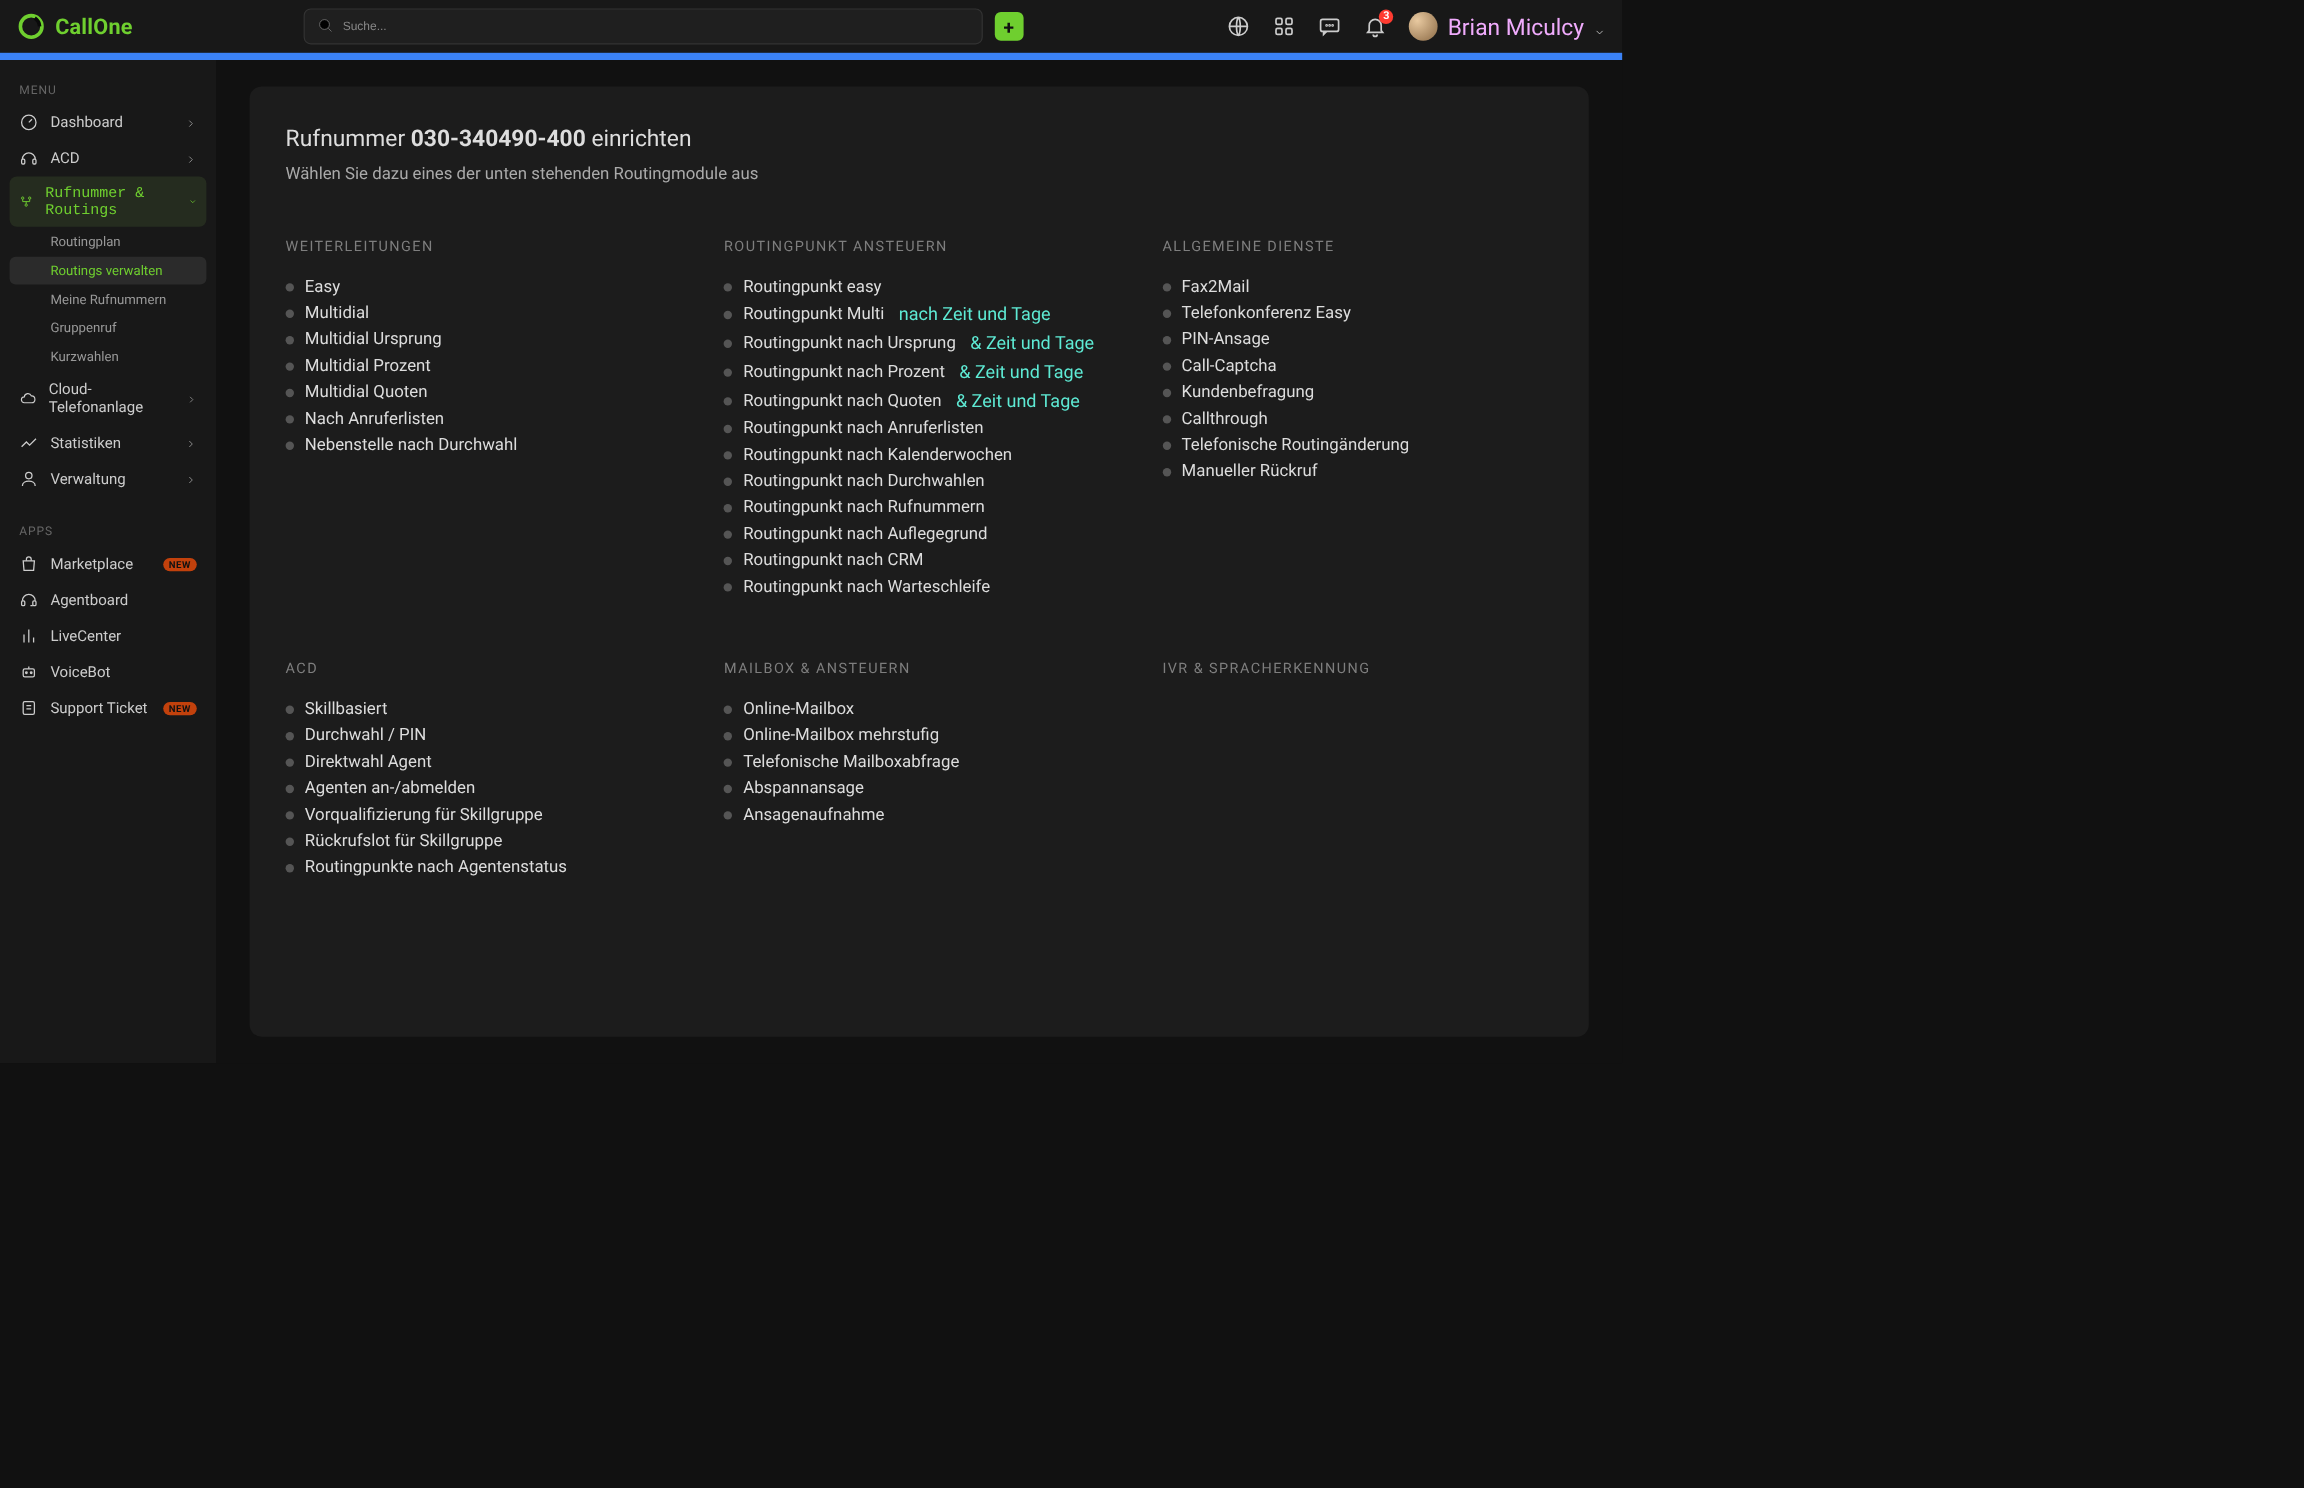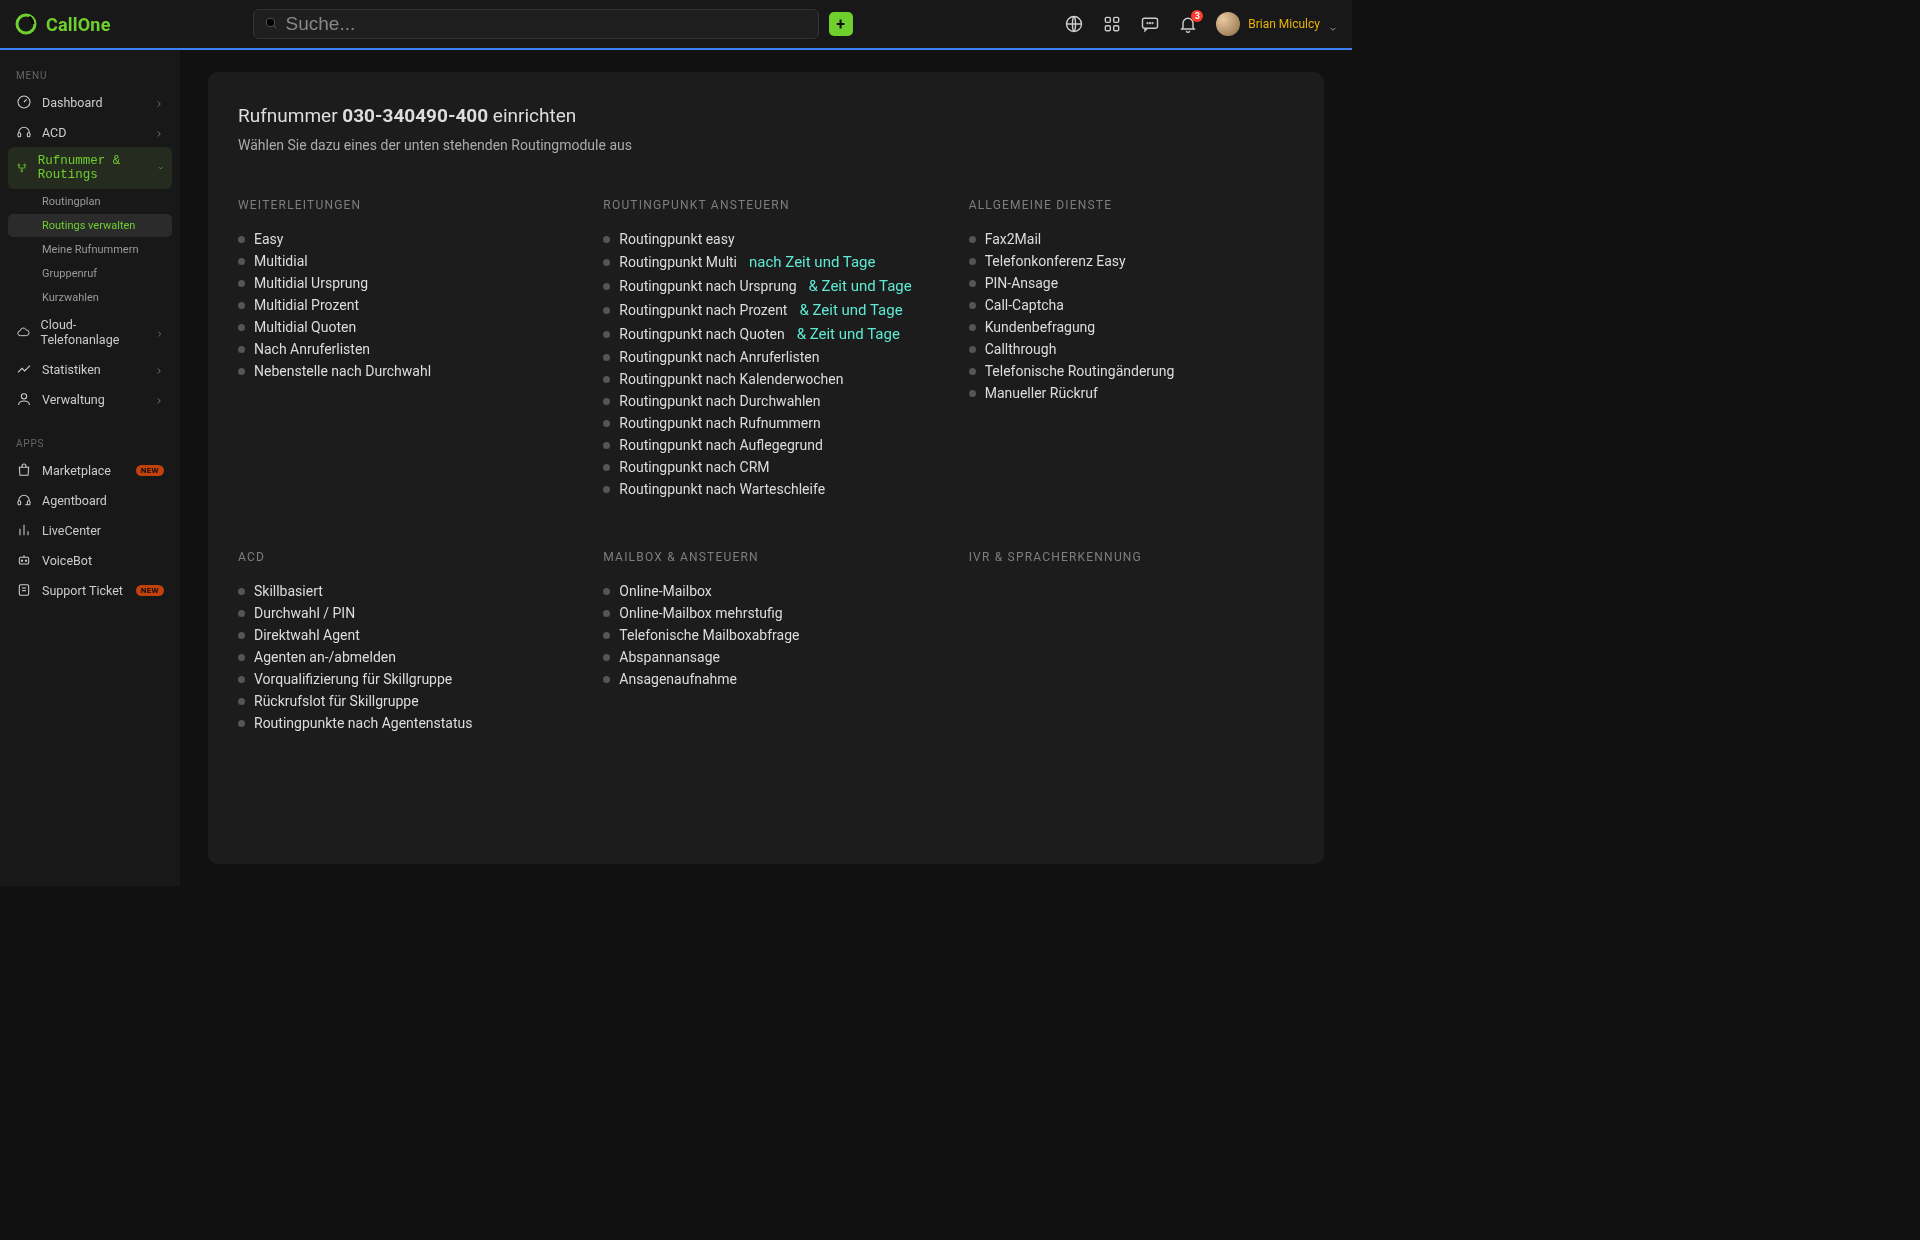--- a/index.html
+++ b/index.html
@@ -10,21 +10,21 @@
   width: 1352px;
   height: 886px;
   overflow: hidden;
 }
 .app { display: flex; flex-direction: column; height: 100%; }
 
 
 .header {
   height: 50px;
   background: #181818;
-  border-bottom: 2px solid #3b82f6;
+  border-bottom: 6px solid #3b82f6;
   display: flex;
   align-items: center;
   padding: 0 14px;
   gap: 14px;
 }
 .logo { display: flex; align-items: center; gap: 8px; cursor: pointer; }
 .logo-mark { width: 24px; height: 24px; }
 .logo-text { color: #6fcf2f; font-weight: 700; font-size: 18px; letter-spacing: 0.2px; }
 
 .search-wrap { flex: 1; display: flex; align-items: center; gap: 10px; margin-left: 128px; max-width: 600px; }
@@ -39,21 +39,21 @@
   padding: 0 10px;
   gap: 8px;
 }
 .search-box svg { width: 14px; height: 14px; stroke: #888; }
 .search-box input {
   flex: 1;
   background: transparent;
   border: none;
   outline: none;
   color: #ccc;
-  font-size: 19px;
+  font-size: 10px;
 }
 .search-box input::placeholder { color: #888; }
 .add-btn {
   width: 24px; height: 24px;
   background: #6fcf2f;
   border-radius: 5px;
   display: flex; align-items: center; justify-content: center;
   cursor: pointer;
   color: #111;
   font-weight: 700;
@@ -79,21 +79,21 @@
   border-radius: 8px;
   min-width: 12px;
   height: 12px;
   display: flex;
   align-items: center;
   justify-content: center;
   padding: 0 3px;
 }
 .user { display: flex; align-items: center; gap: 8px; cursor: pointer; }
 .avatar { width: 24px; height: 24px; border-radius: 50%; background: radial-gradient(circle at 30% 30%, #e8c9a0, #8b6a45); }
-.user-name { font-size: 12px; color: #eab308; }
+.user-name { font-size: 19px; color: #f0abfc; }
 
 
 .body { flex: 1; display: flex; overflow: hidden; }
 
 
 .sidebar {
   width: 180px;
   background: #181818;
   padding: 14px 8px;
   overflow-y: auto;

